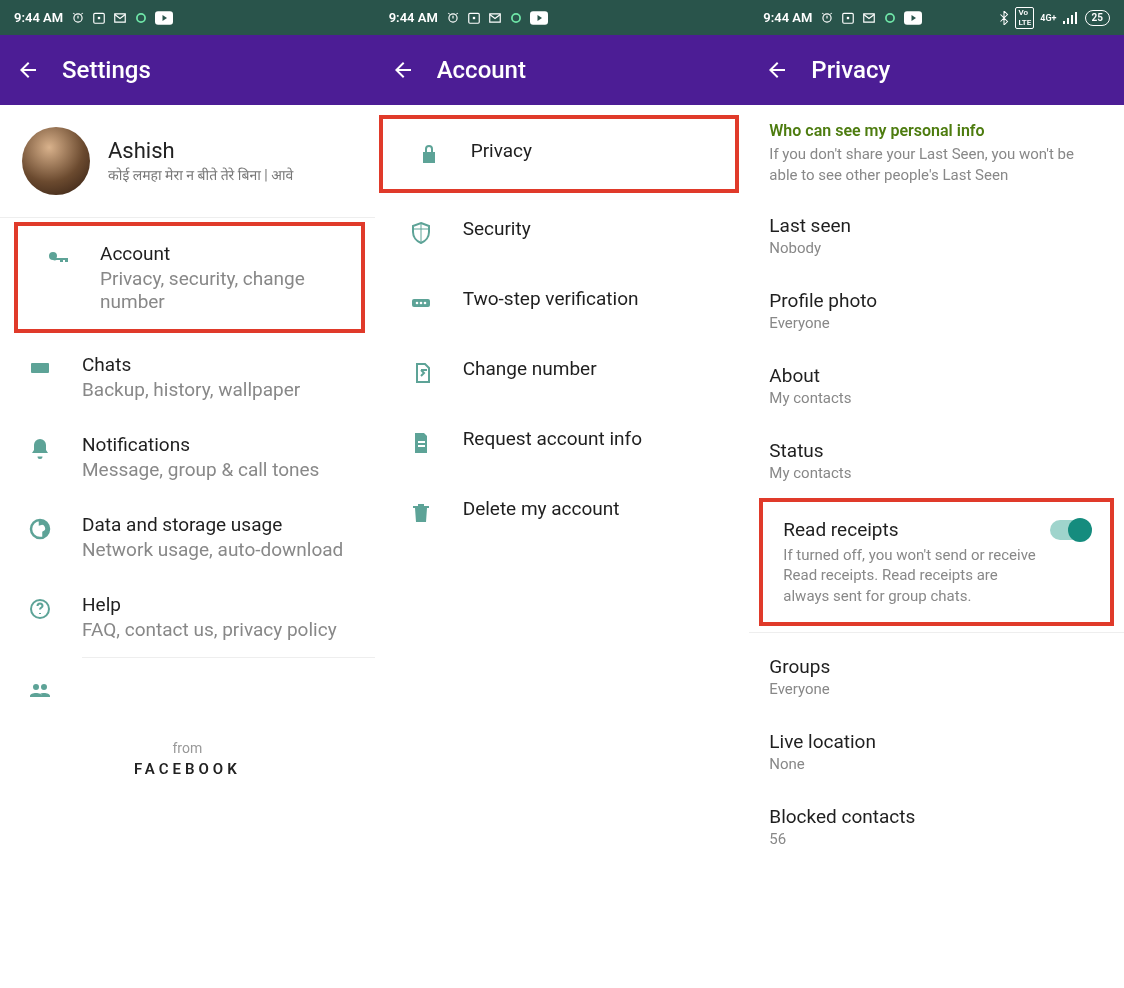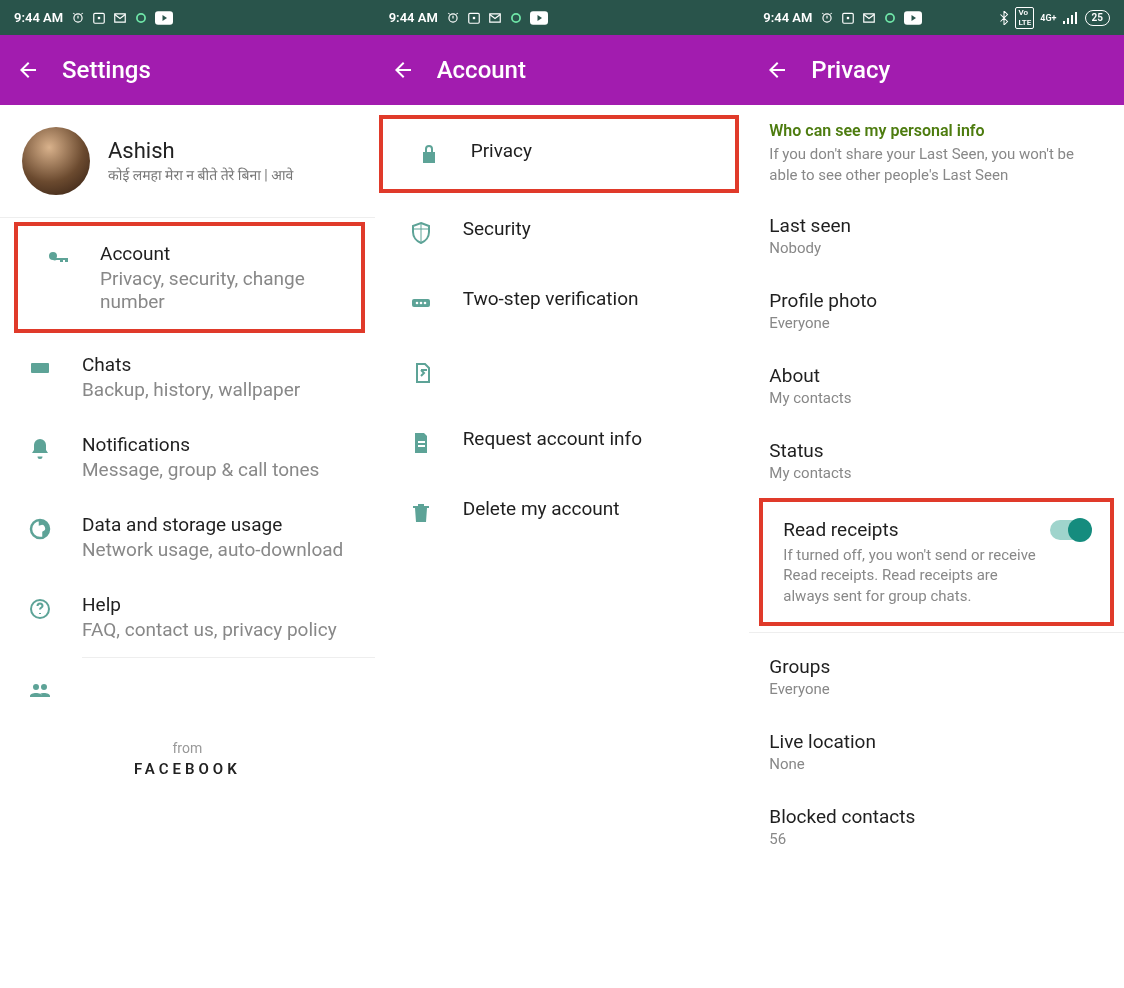--- a/index.html
+++ b/index.html
@@ -29,21 +29,21 @@
   padding: 0 14px;
   font-size: 13px;
   font-weight: 600;
   justify-content: space-between;
 }
 .statusbar .left { display: flex; align-items: center; gap: 8px; }
 .statusbar .right { display: flex; align-items: center; gap: 6px; font-size: 12px; }
 .status-icons { display: flex; gap: 7px; align-items: center; }
 .status-icons span { display: inline-flex; }
 .appbar {
-  background: #a21caf;
+  background: #4c1d95;
   color: #fff;
   height: 70px;
   display: flex;
   align-items: center;
   padding: 0 16px;
   gap: 22px;
 }
 .appbar-title { font-size: 24px; font-weight: 500; }
 .back-arrow { width: 24px; height: 24px; fill: #fff; cursor: pointer; }
 
@@ -360,20 +360,23 @@
       </div>
     </div>
 
     <div class="list-item">
       <span class="icon">
         <svg viewBox="0 0 24 24">
               <path d="M8 3h8l4 4v14H8z" fill="none" stroke="#5da397" stroke-width="2"></path>
               <path d="M12 9h6M12 15l3-3-3-3" fill="none" stroke="#5da397" stroke-width="2"></path>
             </svg>
       </span>
+      <div class="txt">
+        <div class="list-title">Change number</div>
+      </div>
     </div>
 
     <div class="list-item">
       <span class="icon">
         <svg viewBox="0 0 24 24">
               <path d="M6 2h9l3 3v17H6z"></path>
               <rect x="9" y="10" width="7" height="2" fill="#fff"></rect>
               <rect x="9" y="14" width="7" height="2" fill="#fff"></rect>
             </svg>
       </span>

